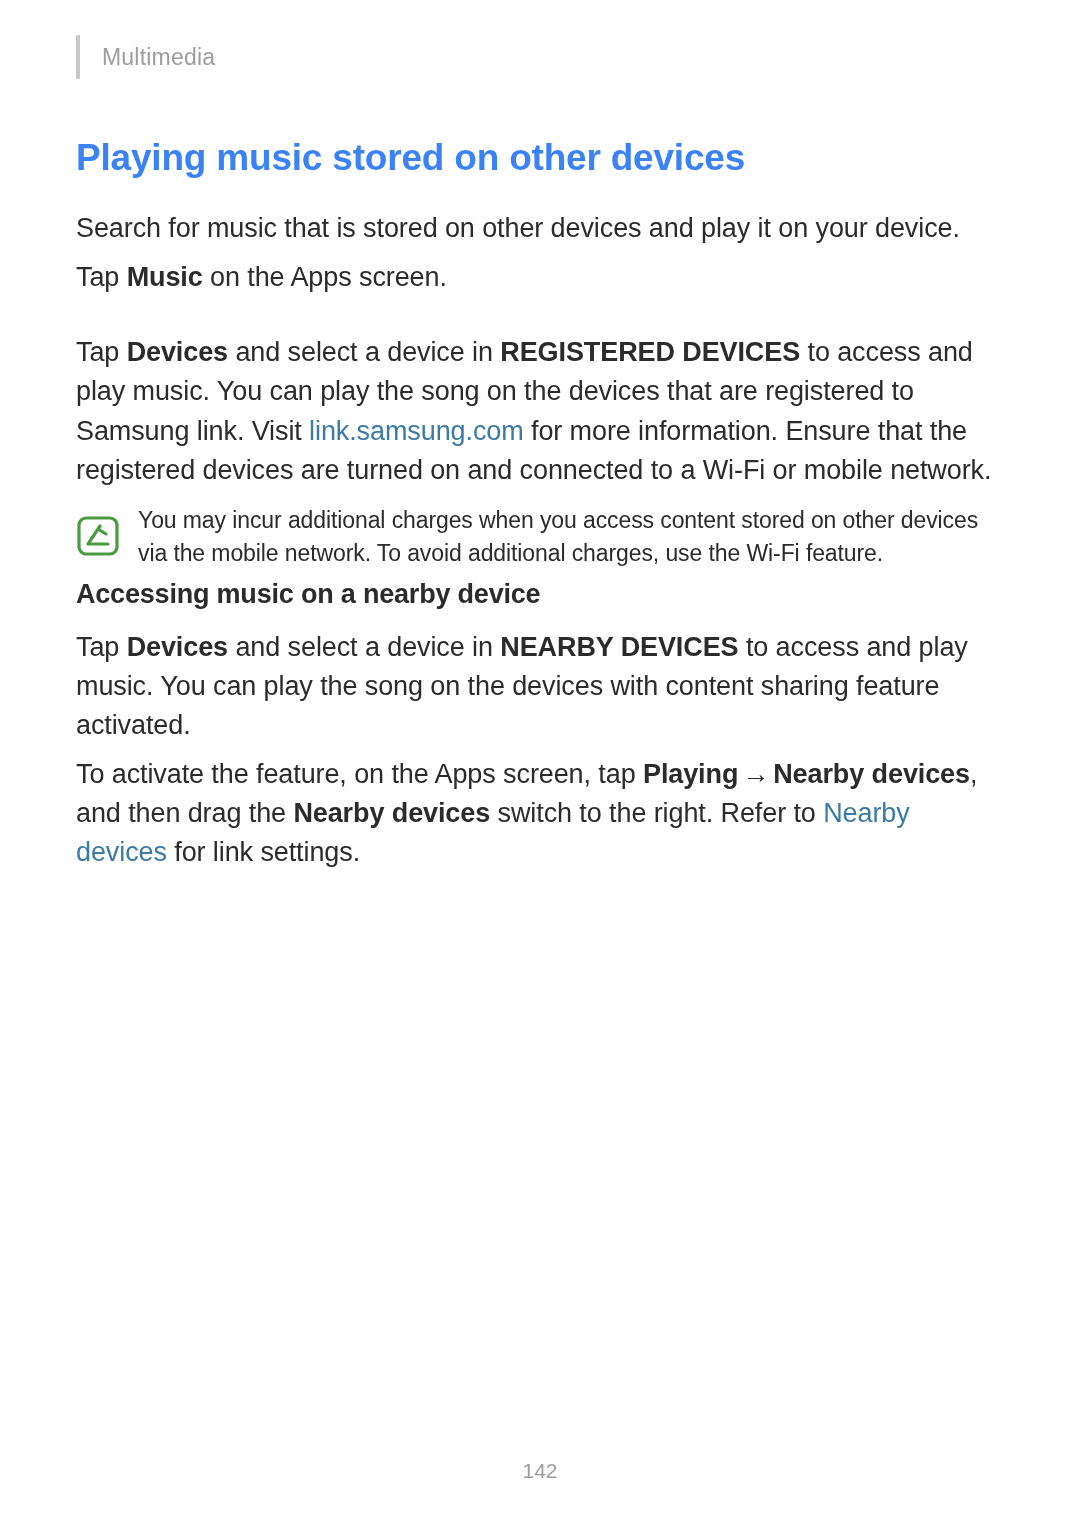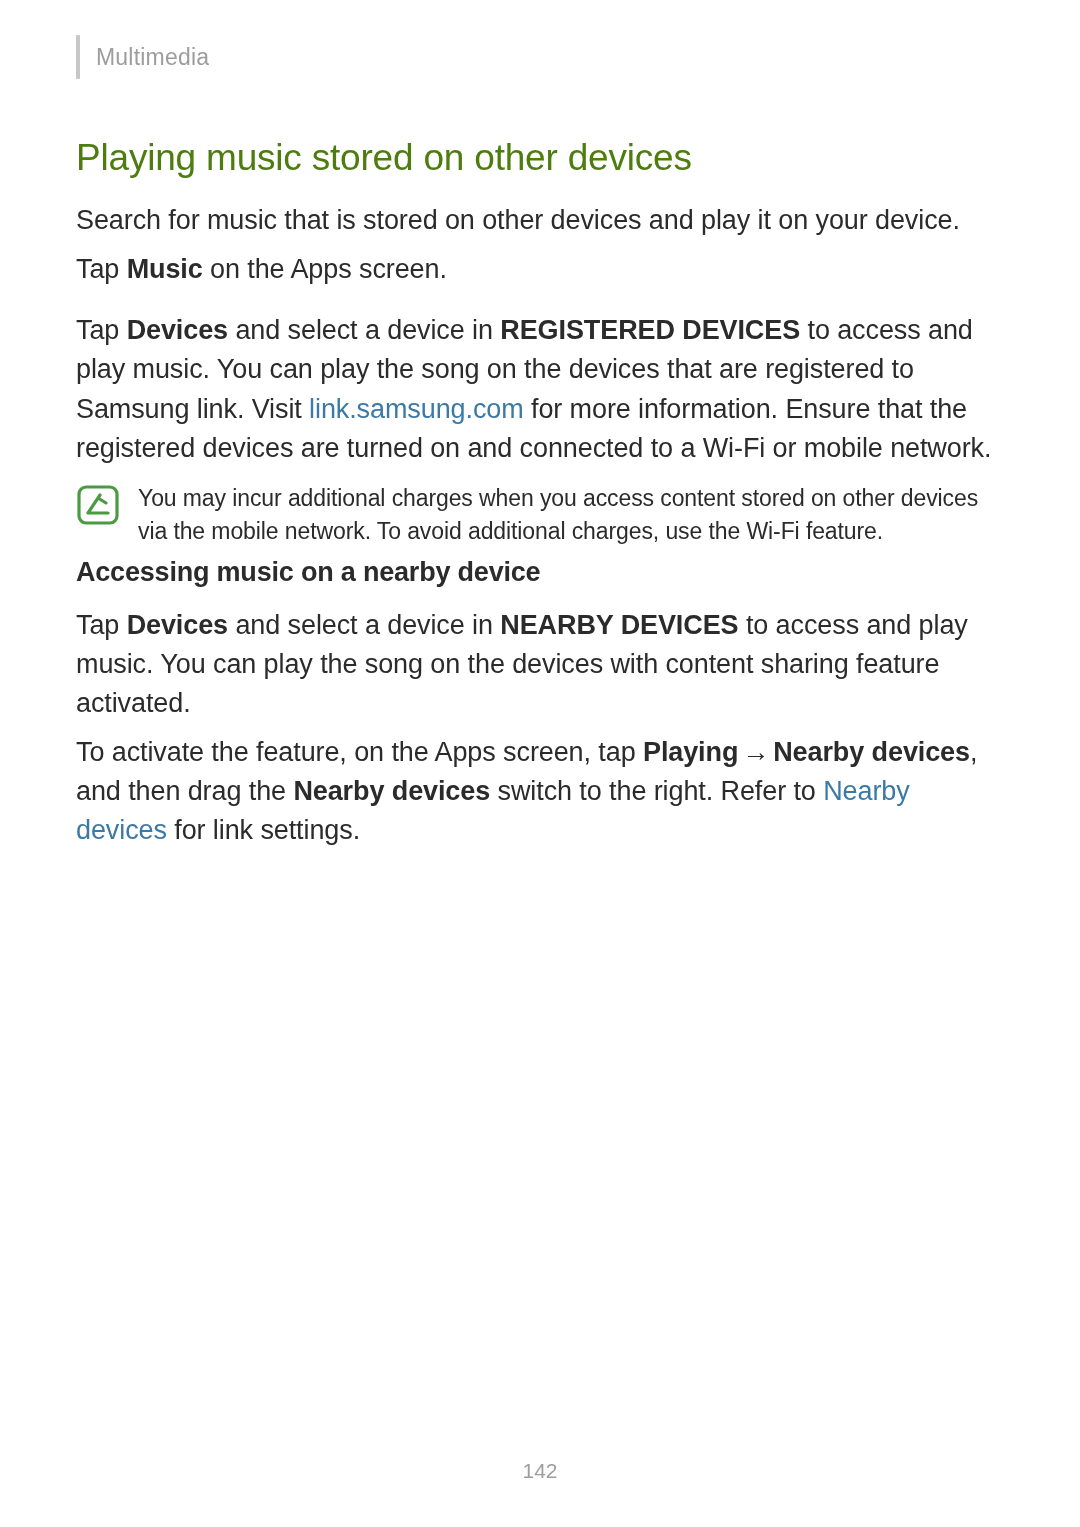--- a/index.html
+++ b/index.html
@@ -1,27 +1,27 @@
 <!DOCTYPE html>
 <html><head>
 <meta charset="utf-8">
 <style>
   * { box-sizing: border-box; margin: 0; padding: 0; }
   html, body { width: 1080px; height: 1527px; background: #ffffff; font-family: "Segoe UI", "Helvetica Neue", Arial, sans-serif; color: #2b2b2b; }
   .page { position: relative; width: 1080px; height: 1527px; padding: 35px 76px 0 76px; }
-  .header-area { display: flex; align-items: center; gap: 16px; margin-bottom: 58px; }
+  .header-area { display: flex; align-items: center; gap: 22px; margin-bottom: 58px; }
   .header-rule { width: 4px; height: 44px; background: #c7c7c7; border-radius: 1px; }
   .breadcrumb { font-size: 23px; color: #9d9d9d; letter-spacing: 0.2px; }
-  .h1 { font-size: 37px; font-weight: 400; color: #4d7c0f; margin-bottom: 22px; letter-spacing: -0.2px; }
+  .h1 { font-size: 37px; font-weight: 700; color: #3b82f6; margin-bottom: 30px; letter-spacing: -0.2px; }
   .body-text { font-size: 27px; line-height: 1.45; color: #2b2b2b; margin-bottom: 10px; letter-spacing: -0.1px; }
-  .body-text.last-of-block { margin-bottom: 22px; }
+  .body-text.last-of-block { margin-bottom: 36px; }
   .h2 { font-size: 27px; font-weight: 600; color: #2b2b2b; margin-bottom: 18px; letter-spacing: -0.2px; }
   .link { color: #3b7aa6; }
   .bold { font-weight: 600; }
-  .note-row { display: flex; align-items: flex-start; gap: 18px; margin-top: 14px; }
+  .note-row { display: flex; align-items: center; gap: 18px; margin-top: 14px; }
   .note-icon { flex: 0 0 auto; margin-top: 2px; }
   .note-text { font-size: 23px; line-height: 1.45; color: #2b2b2b; letter-spacing: -0.1px; }
   .arrow { padding: 0 4px; }
   .page-number { position: absolute; bottom: 44px; left: 0; right: 0; text-align: center; font-size: 21px; color: #9d9d9d; }
   .section { margin-bottom: 8px; }
 </style>
 </head>
 <body>
 
 <div class="page">

